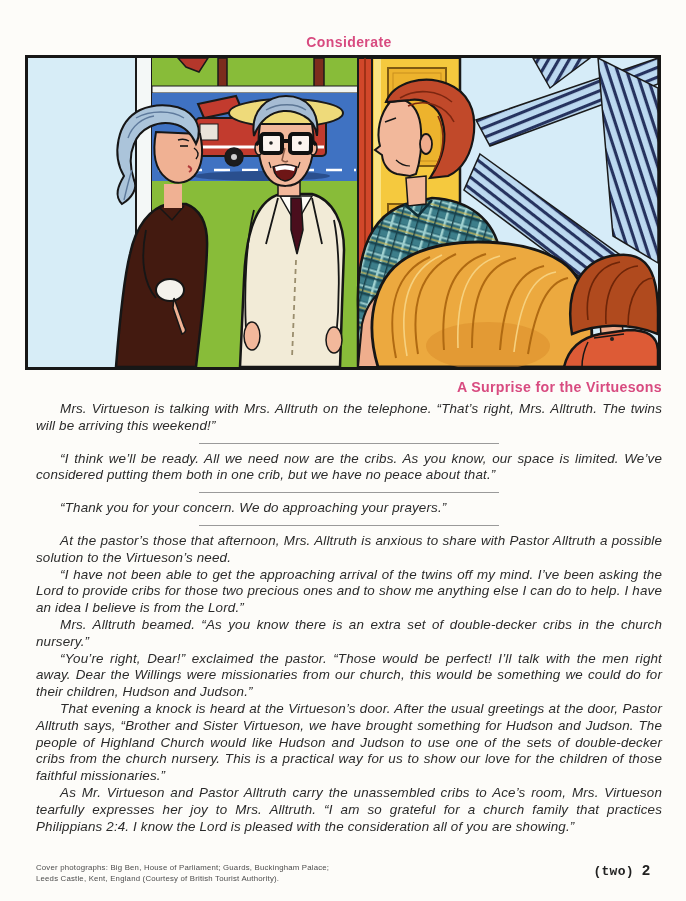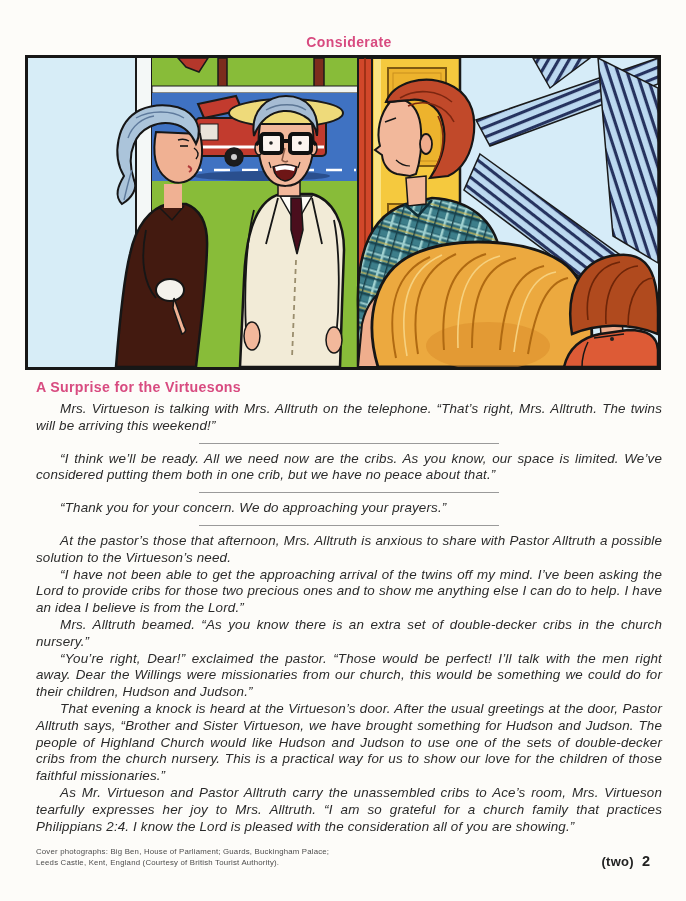--- a/index.html
+++ b/index.html
@@ -21,48 +21,48 @@
   }
   .illus-frame{
     width:630px;height:309px;
     margin:0 auto;
     border:3px solid #171717;
     background:#d7edf7;
     position:relative;left:-11px;
   }
   .illus-frame svg{display:block;}
   .story-heading{
-    text-align:left;
+    text-align:right;
     color:#d84b80;
     font-weight:bold;
     font-size:14.2px;
     letter-spacing:.3px;
     margin:9px 0 6px 0;
   }
   .story{
     font-size:13.4px;
     line-height:16.8px;
     text-align:justify;
     letter-spacing:.15px;
   }
   .story p{margin:0;text-indent:1.8em;font-style:italic;}
   .divider{
     width:300px;border:0;border-top:1.4px solid #9a9a9a;
     margin:8px auto 7px auto;
   }
   .footer{
     position:absolute;
-    left:36px;right:36px;bottom:32px;
-    display:flex;justify-content:space-between;align-items:flex-end;
+    left:36px;right:36px;bottom:16px;
+    display:flex;justify-content:space-between;
   }
   .fineprint{
     font-size:7.8px;line-height:1.5;color:#4c4c4c;letter-spacing:.2px;
   }
   .pageno{font-size:13px;color:#222;white-space:nowrap;}
-  .pageno .word{font-weight:bold;letter-spacing:.3px;}
+  .pageno .word{font-weight:bold;letter-spacing:.3px;font-family:Liberation Mono, monospace;}
   .pageno .num{font-weight:bold;font-size:14.5px;margin-left:8px;}
 </style>
 </head>
 <body>
 
 <div class="page">
 
   <div class="kicker">Considerate</div>
 
   <div class="illus-frame" role="img" aria-label="Comic panel: at an open front door, a gray-haired pastor in a cream suit and glasses is welcomed by a woman with blue-gray hair in a dark coat; a red-haired man in a plaid shirt, a woman with long blonde hair seen from behind, and a red-haired boy in an orange shirt stand nearby.">

